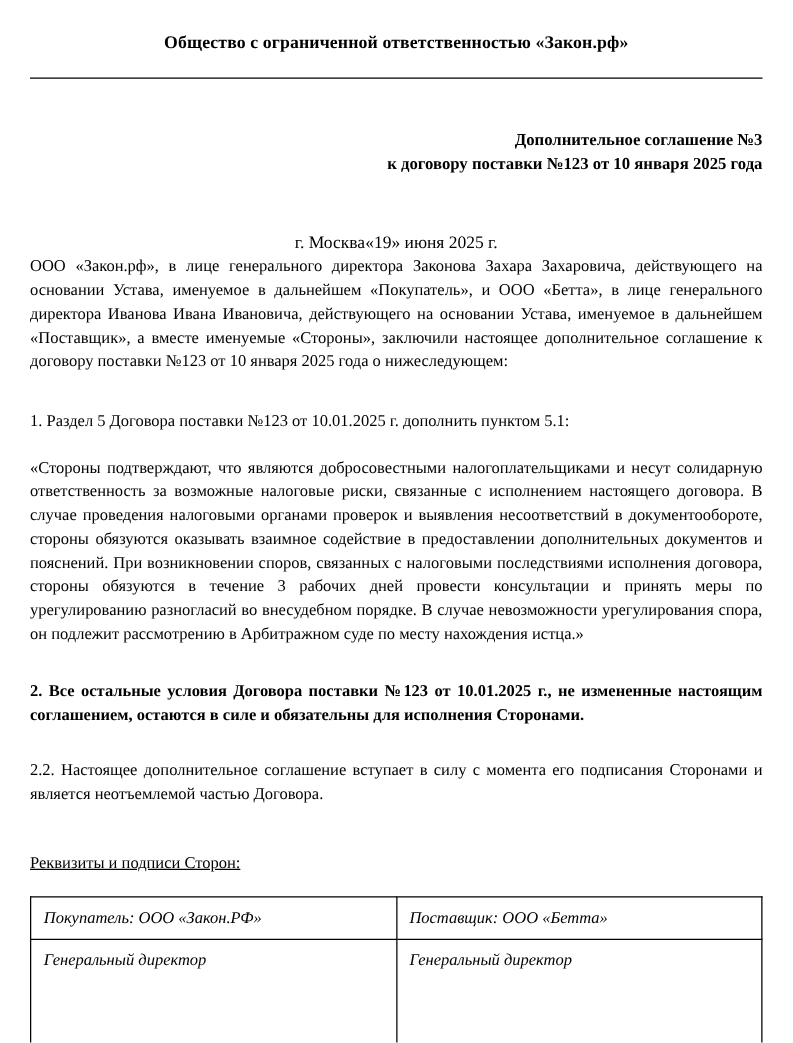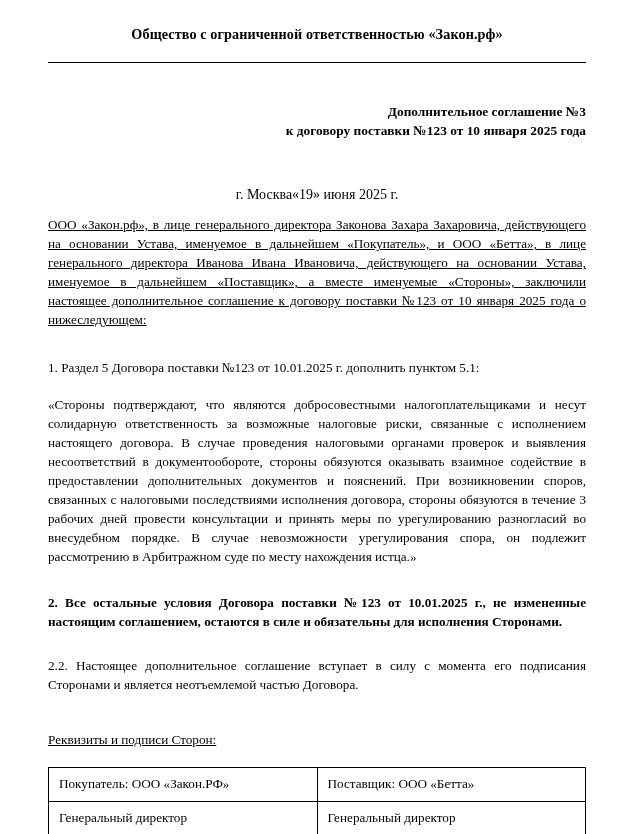--- a/index.html
+++ b/index.html
@@ -13,21 +13,21 @@
     height: 834px;
     font-family: "Liberation Serif", "DejaVu Serif", serif;
     color: #000000;
     overflow: hidden;
   }
   .page {
     position: relative;
     width: 634px;
     height: 588px;
     box-sizing: border-box;
-    padding: 0 48px;
+    padding: 0 24px;
     background: #ffffff;
     border-radius: 29px;
   }
   .doc-header {
     text-align: center;
     font-weight: bold;
     font-size: 14.2px;
     line-height: 1.2;
     padding-top: 26px;
     letter-spacing: 0.1px;
@@ -56,22 +56,21 @@
     margin-top: 47px;
   }
   .para {
     font-size: 13.2px;
     line-height: 1.44;
     text-align: justify;
     text-justify: inter-word;
     margin: 0;
   }
   .preamble {
-    margin-top: 12px;
-    text-decoration: underline;
+    margin-top: 0;
   }
   .clause-1-intro {
     margin-top: 29px;
     text-align: left;
   }
   .quoted-clause {
     margin-top: 18px;
   }
   .clause-2 {
     margin-top: 27px;
@@ -90,20 +89,21 @@
     width: 100%;
     margin-top: 19px;
     table-layout: fixed;
   }
   table.sign-table td {
     border: 1.1px solid #000;
     vertical-align: top;
     font-size: 13.2px;
     padding: 7px 9px 7px 10px;
     line-height: 1.4;
+    font-style: italic;
   }
   td.party-head {
     height: 17px;
   }
   td.party-body {
     height: 74px;
     padding-bottom: 2px;
   }
   .sig-role {
     margin: 0 0 0 0;

